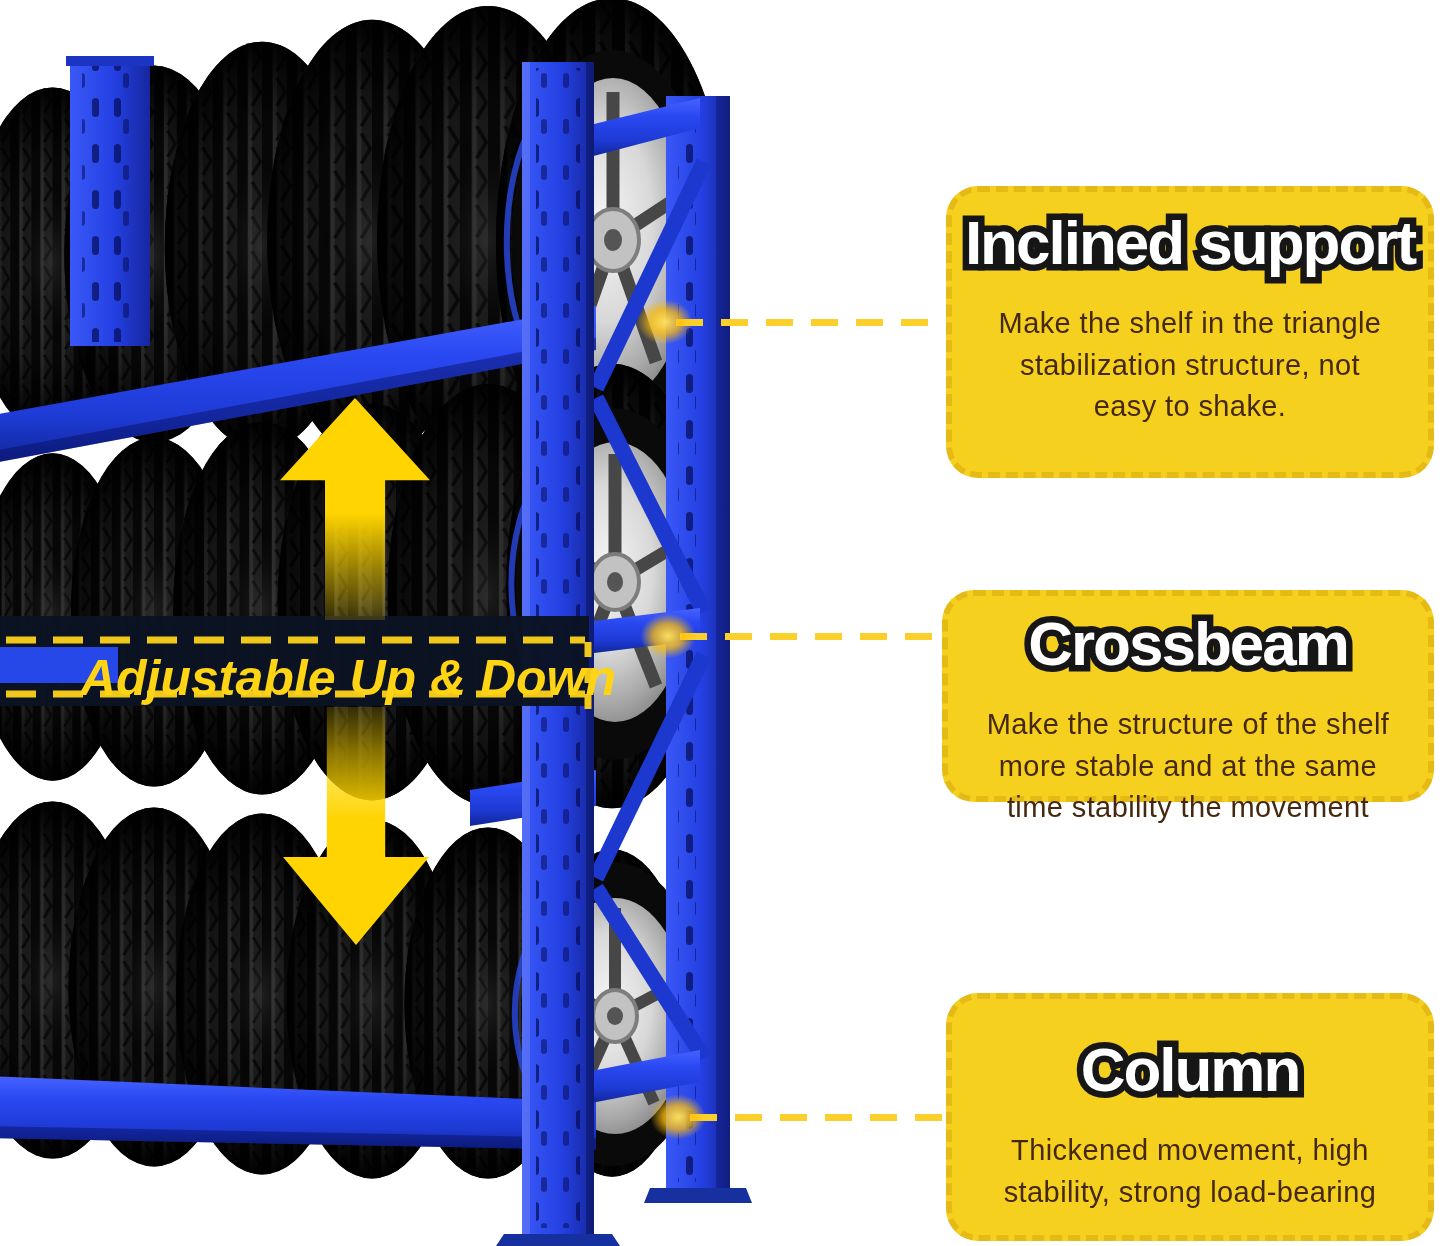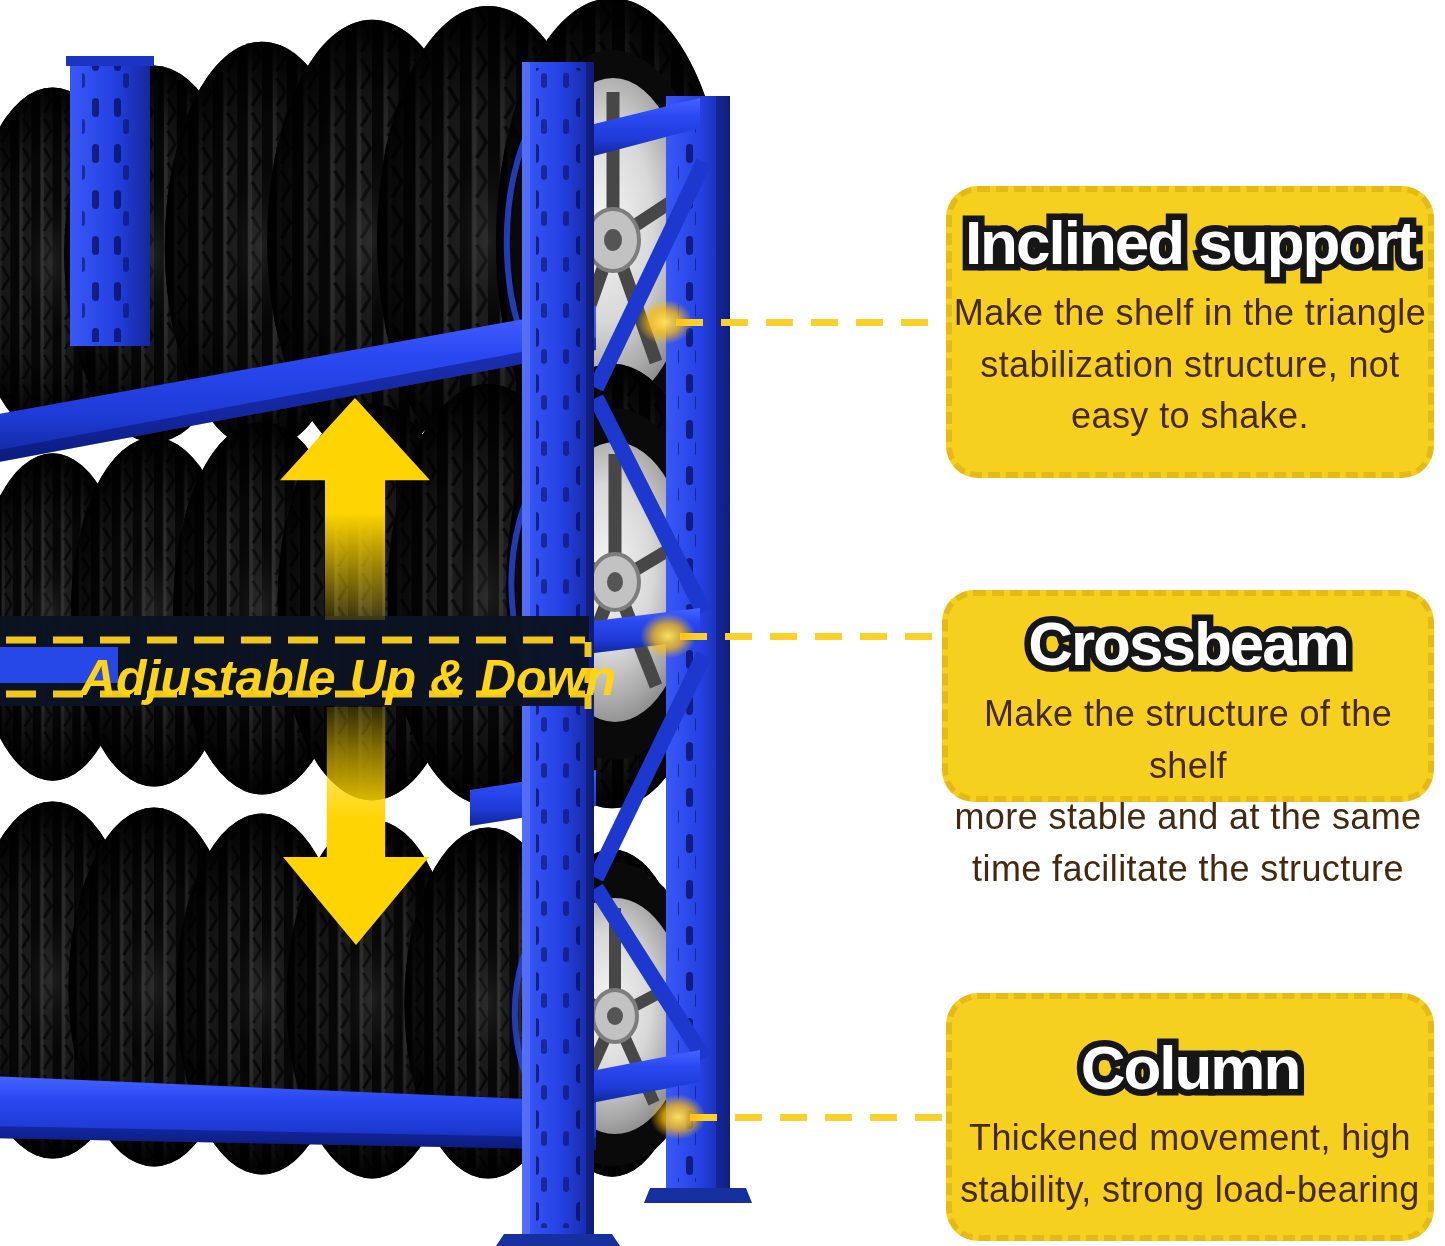--- a/index.html
+++ b/index.html
@@ -26,21 +26,21 @@
   .callout{position:absolute;box-sizing:border-box;background:#f6d01f;
     border:6px dashed rgba(213,164,10,0.50);border-radius:32px;
     display:flex;flex-direction:column;align-items:center;text-align:center;}
   .callout-title{position:relative;line-height:1.05;font-weight:bold;font-size:62px;letter-spacing:-2px;
     font-family:"Liberation Sans",sans-serif;}
   .callout-title .t-stroke{position:absolute;left:0;right:0;top:0;color:#161616;
     -webkit-text-stroke:13px #161616;
     text-shadow:4px 4px 0 #161616,-4px 4px 0 #161616,4px -4px 0 #161616,-4px -4px 0 #161616,
                 5px 0 0 #161616,-5px 0 0 #161616,0 5px 0 #161616,0 -5px 0 #161616;}
   .callout-title .t-fill{position:relative;color:#ffffff;}
-  .callout-body{margin-top:12px;font-size:36px;line-height:1.43;letter-spacing:0.4px;
+  .callout-body{margin-top:28px;font-size:29px;line-height:1.43;letter-spacing:0.4px;
     color:#45290e;white-space:pre-line;}
   #callout-1{left:946px;top:186px;width:488px;height:292px;padding-top:18px;}
   #callout-2{left:942px;top:590px;width:492px;height:212px;padding-top:15px;}
   #callout-3{left:946px;top:993px;width:488px;height:248px;padding-top:16px;justify-content:center;}
 </style>
 </head>
 <body>
 
 <div class="canvas">
 
@@ -233,21 +233,21 @@
 easy to shake.</div>
   </div>
 
   <div class="callout" id="callout-2">
     <div class="callout-title">
       <span class="t-stroke">Crossbeam</span>
       <span class="t-fill">Crossbeam</span>
     </div>
     <div class="callout-body">Make the structure of the shelf
 more stable and at the same
-time facilitate the structure</div>
+time stability the movement</div>
   </div>
 
   <div class="callout" id="callout-3">
     <div class="callout-title">
       <span class="t-stroke">Column</span>
       <span class="t-fill">Column</span>
     </div>
     <div class="callout-body">Thickened movement, high
 stability, strong load-bearing</div>
   </div>

